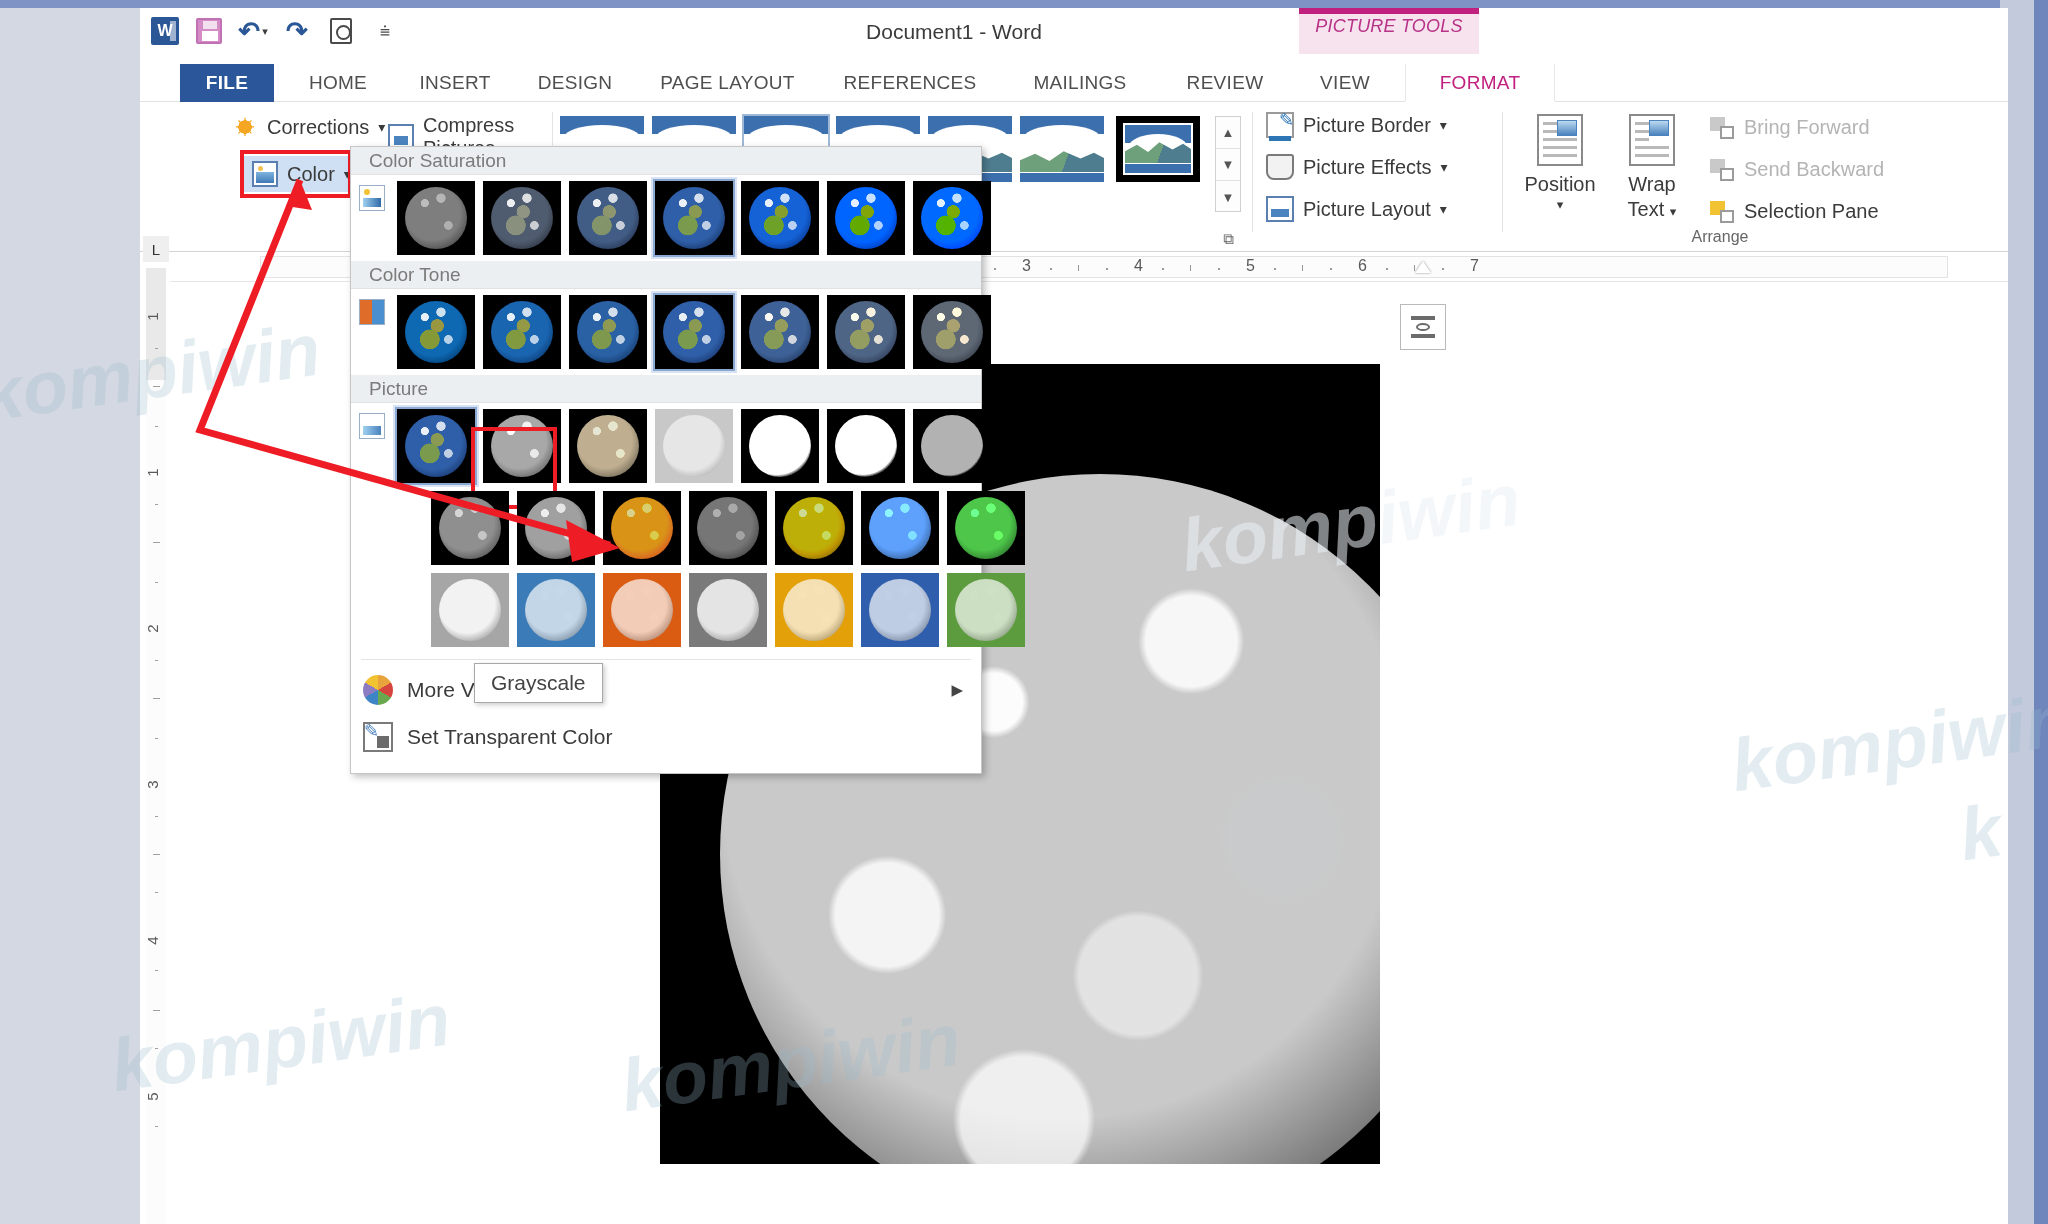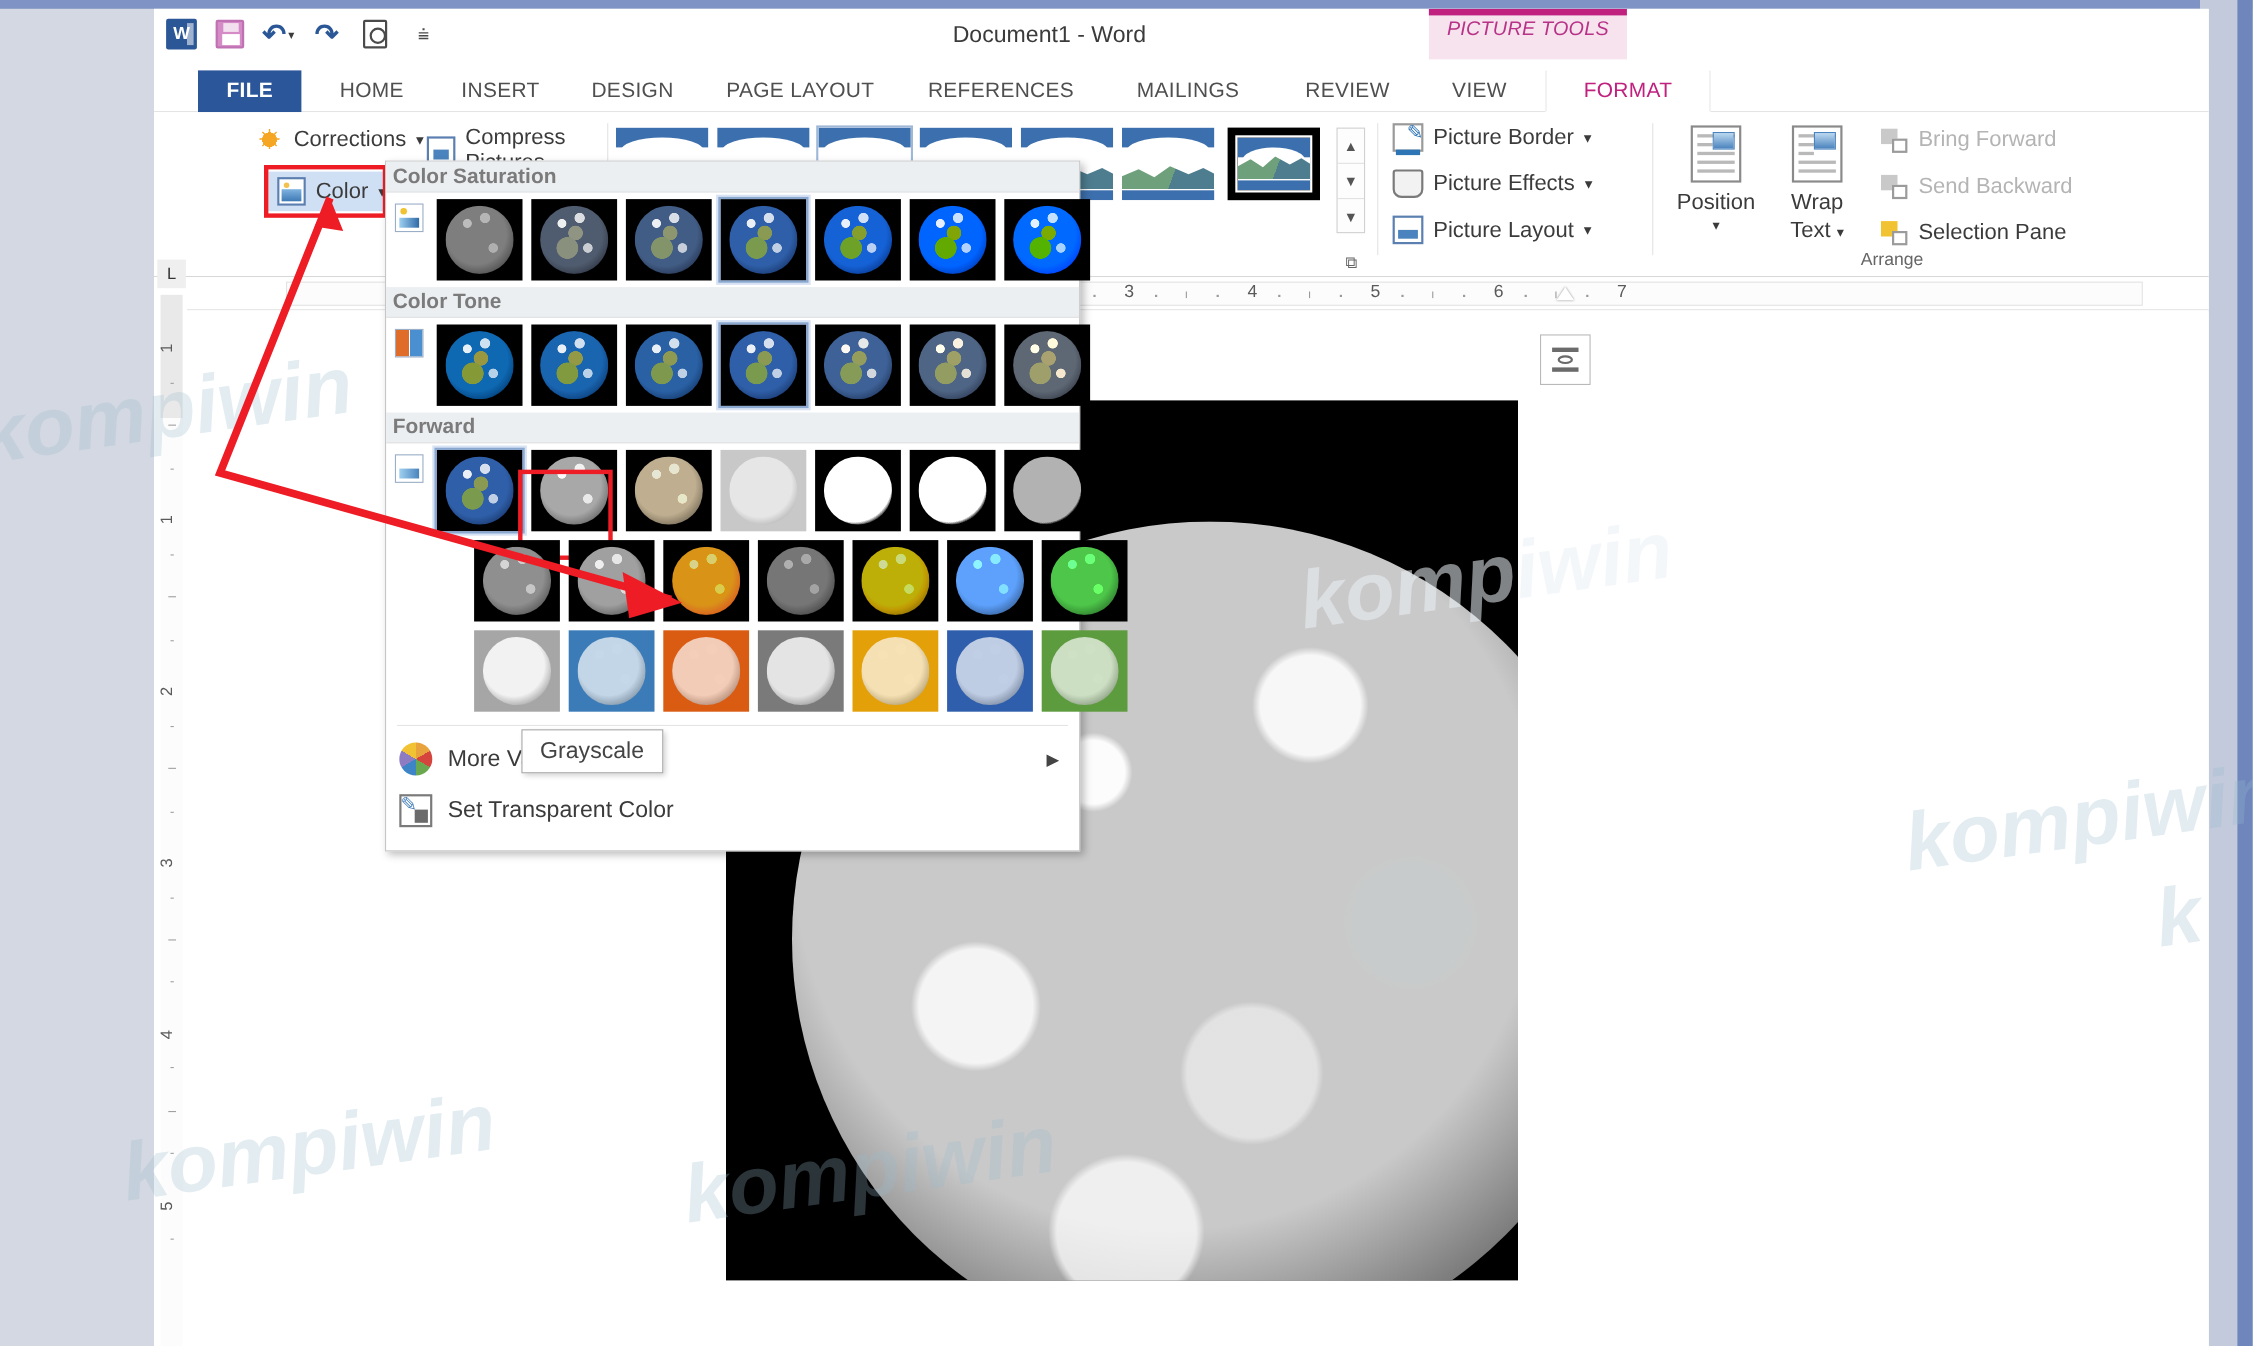--- a/index.html
+++ b/index.html
@@ -177,22 +177,22 @@
   .layout-btn .g { width:24px; height:22px; position:relative; }
   .layout-btn .g:before{ content:""; position:absolute; left:0; right:0; top:0; height:4px; background:#6b6b6b; }
   .layout-btn .g:after { content:""; position:absolute; left:0; right:0; bottom:0; height:4px; background:#6b6b6b; }
   .layout-btn .g .c { position:absolute; left:5px; right:5px; top:7px; height:8px; border:2px solid #6b6b6b;
                       border-radius:50%; }
 
   
   .dropdown { position:absolute; left:210px; top:138px; width:632px; height:628px; background:#fff;
               border:1px solid #c6c6c6; box-shadow:3px 3px 7px rgba(0,0,0,.25); z-index:30; }
   .dd-head { height:28px; background:#eceff2; border-bottom:1px solid #e2e2e2;
-             display:flex; align-items:center; padding-left:6px; font-size:19px; color:#7b7b7b;
-             font-weight:700; }
+             display:flex; align-items:center; padding-left:18px; font-size:19px; color:#7b7b7b;
+             font-weight:400; }
   .dd-row { position:relative; padding:6px 0 6px 0; display:flex; gap:8px; padding-left:46px; }
   .row-ic { position:absolute; left:8px; top:10px; width:26px; height:26px; border:1px solid #9aaec7;
             background:#fff; }
   .row-ic.sat:after { content:""; position:absolute; left:3px; bottom:3px; right:3px; height:9px;
                       background:linear-gradient(90deg,#9fd0f0,#2f6aa8); }
   .row-ic.sat:before { content:""; position:absolute; left:4px; top:3px; width:6px; height:6px;
                        border-radius:50%; background:#f1c232; }
   .row-ic.tone { background:linear-gradient(90deg,#e06c2a 0 48%, #fff 48% 52%, #4a8fd0 52% 100%); }
   .row-ic.recol:after{ content:""; position:absolute; left:3px; bottom:3px; right:3px; height:9px;
                        background:linear-gradient(90deg,#9fd0f0,#4a83bd); }
@@ -587,21 +587,21 @@
             <div class="earth e-color" style="filter:sepia(.2)"></div>
           </div>
         <div class="sw">
             <div class="earth e-color" style="filter:sepia(.42)"></div>
           </div>
         <div class="sw">
             <div class="earth e-color" style="filter:sepia(.62)"></div>
           </div>
       </div>
 
-      <div class="dd-head">Forward</div>
+      <div class="dd-head">Picture</div>
       <div class="dd-row" style="padding-bottom:2px">
         <span class="row-ic recol"></span>
         <div class="sw sel">
             <div class="earth e-color"></div>
           </div>
         <div class="sw">
             <div class="earth e-gray"></div>
           </div>
         <div class="sw">
             <div class="earth e-gray" style="filter:sepia(.75) brightness(.9)"></div>

